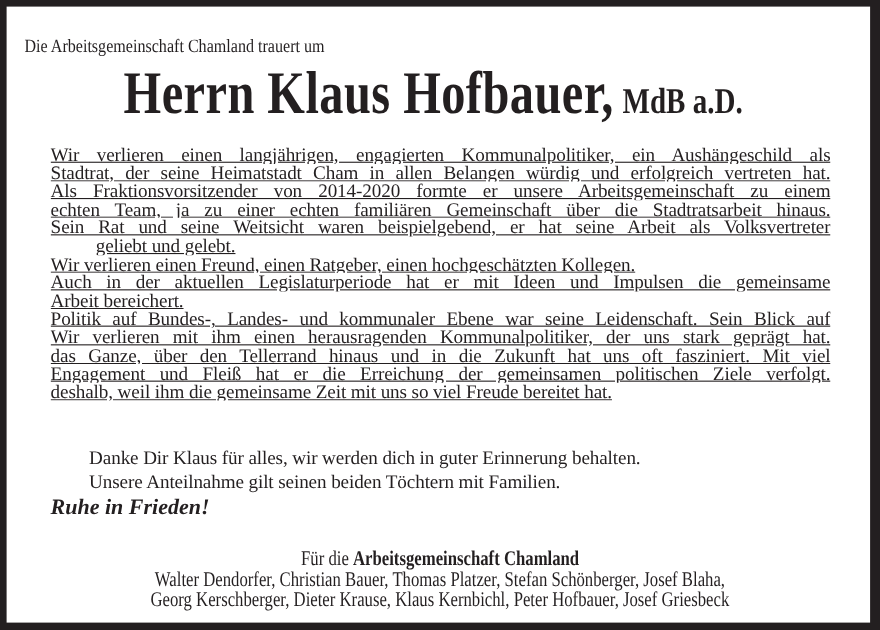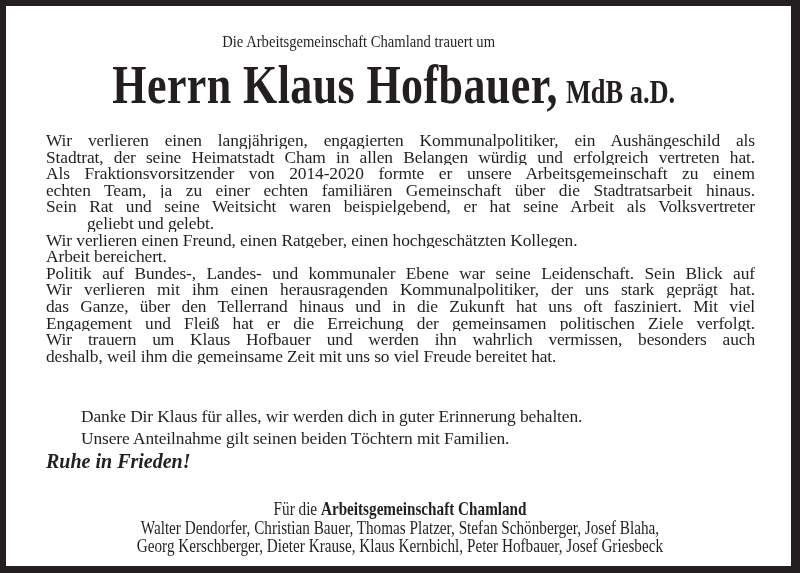--- a/index.html
+++ b/index.html
@@ -13,24 +13,22 @@
   }
   .panel {
     position: absolute;
     left: 6px; top: 6px;
     width: 785px; height: 560px;
     background: #ffffff;
   }
   .subtitle {
     position: absolute;
     left: 0; width: 668px; top: 32px;
-    text-align: center;
     font-size: 17px;
     line-height: 20px;
-    margin-left: 25px;
   }
   .subtitle span {
     display: inline-block;
     transform: scaleX(0.86);
     transform-origin: center;
   }
   .headline {
     position: absolute;
     left: 0; width: 788px; top: 55px;
     text-align: center;
@@ -53,20 +51,21 @@
     margin-left: 10px;
   }
   .body-text {
     position: absolute;
     left: 46px; top: 132px;
     width: 709px;
     font-size: 17.4px;
     line-height: 16.6px;
     text-align: justify;
     letter-spacing: -0.1px;
+    text-decoration: underline;
   }
   .body-text .line {
     display: block;
     text-align: justify;
     text-align-last: justify;
     white-space: nowrap;
     height: 16.6px;
   }
   .body-text .line.last {
     text-align-last: left;
@@ -120,26 +119,26 @@
 </div>
 
 <div class="body-text">
   <span class="line" style="white-space: normal; overflow: hidden;">Wir verlieren einen langjährigen, engagierten Kommunalpolitiker, ein Aushängeschild als</span>
   <span class="line" style="white-space: normal; overflow: hidden;">Stadtrat, der seine Heimatstadt Cham in allen Belangen würdig und erfolgreich vertreten hat.</span>
   <span class="line" style="white-space: normal; overflow: hidden;">Als Fraktionsvorsitzender von 2014-2020 formte er unsere Arbeitsgemeinschaft zu einem</span>
   <span class="line" style="white-space: normal; overflow: hidden;">echten Team, ja zu einer echten familiären Gemeinschaft über die Stadtratsarbeit hinaus.</span>
   <span class="line" style="white-space: normal; overflow: hidden;">Sein Rat und seine Weitsicht waren beispielgebend, er hat seine Arbeit als Volksvertreter</span>
   <span class="line last" style="white-space: normal; overflow: hidden; margin-left: 41px;">geliebt und gelebt.</span>
   <span class="line last" style="white-space: normal; overflow: hidden;">Wir verlieren einen Freund, einen Ratgeber, einen hochgeschätzten Kollegen.</span>
+  <span class="line" style="white-space: normal; overflow: hidden;">Auch in der aktuellen Legislaturperiode hat er mit Ideen und Impulsen die gemeinsame</span>
   <span class="line last" style="white-space: normal; overflow: hidden;">Arbeit bereichert.</span>
   <span class="line" style="white-space: normal; overflow: hidden;">Politik auf Bundes-, Landes- und kommunaler Ebene war seine Leidenschaft. Sein Blick auf</span>
   <span class="line" style="white-space: normal; overflow: hidden;">Wir verlieren mit ihm einen herausragenden Kommunalpolitiker, der uns stark geprägt hat.</span>
   <span class="line" style="white-space: normal; overflow: hidden;">das Ganze, über den Tellerrand hinaus und in die Zukunft hat uns oft fasziniert. Mit viel</span>
   <span class="line" style="white-space: normal; overflow: hidden;">Engagement und Fleiß hat er die Erreichung der gemeinsamen politischen Ziele verfolgt.</span>
-  <span class="line" style="white-space: normal; overflow: hidden;">Wir trauern um Klaus Hofbauer und werden ihn wahrlich vermissen, besonders auch</span>
   <span class="line last" style="white-space: normal; overflow: hidden;">deshalb, weil ihm die gemeinsame Zeit mit uns so viel Freude bereitet hat.</span>
 </div>
 
 <div class="tail" style="top:406px;">Danke Dir Klaus für alles, wir werden dich in guter Erinnerung behalten.</div>
 <div class="tail" style="top:428px;">Unsere Anteilnahme gilt seinen beiden Töchtern mit Familien.</div>
 <div class="rip">Ruhe in Frieden!</div>
 
 <div class="sig" style="top:499px;">
   <span class="wrap"><span>Für die</span> <b>Arbeitsgemeinschaft Chamland</b></span>
 </div>

